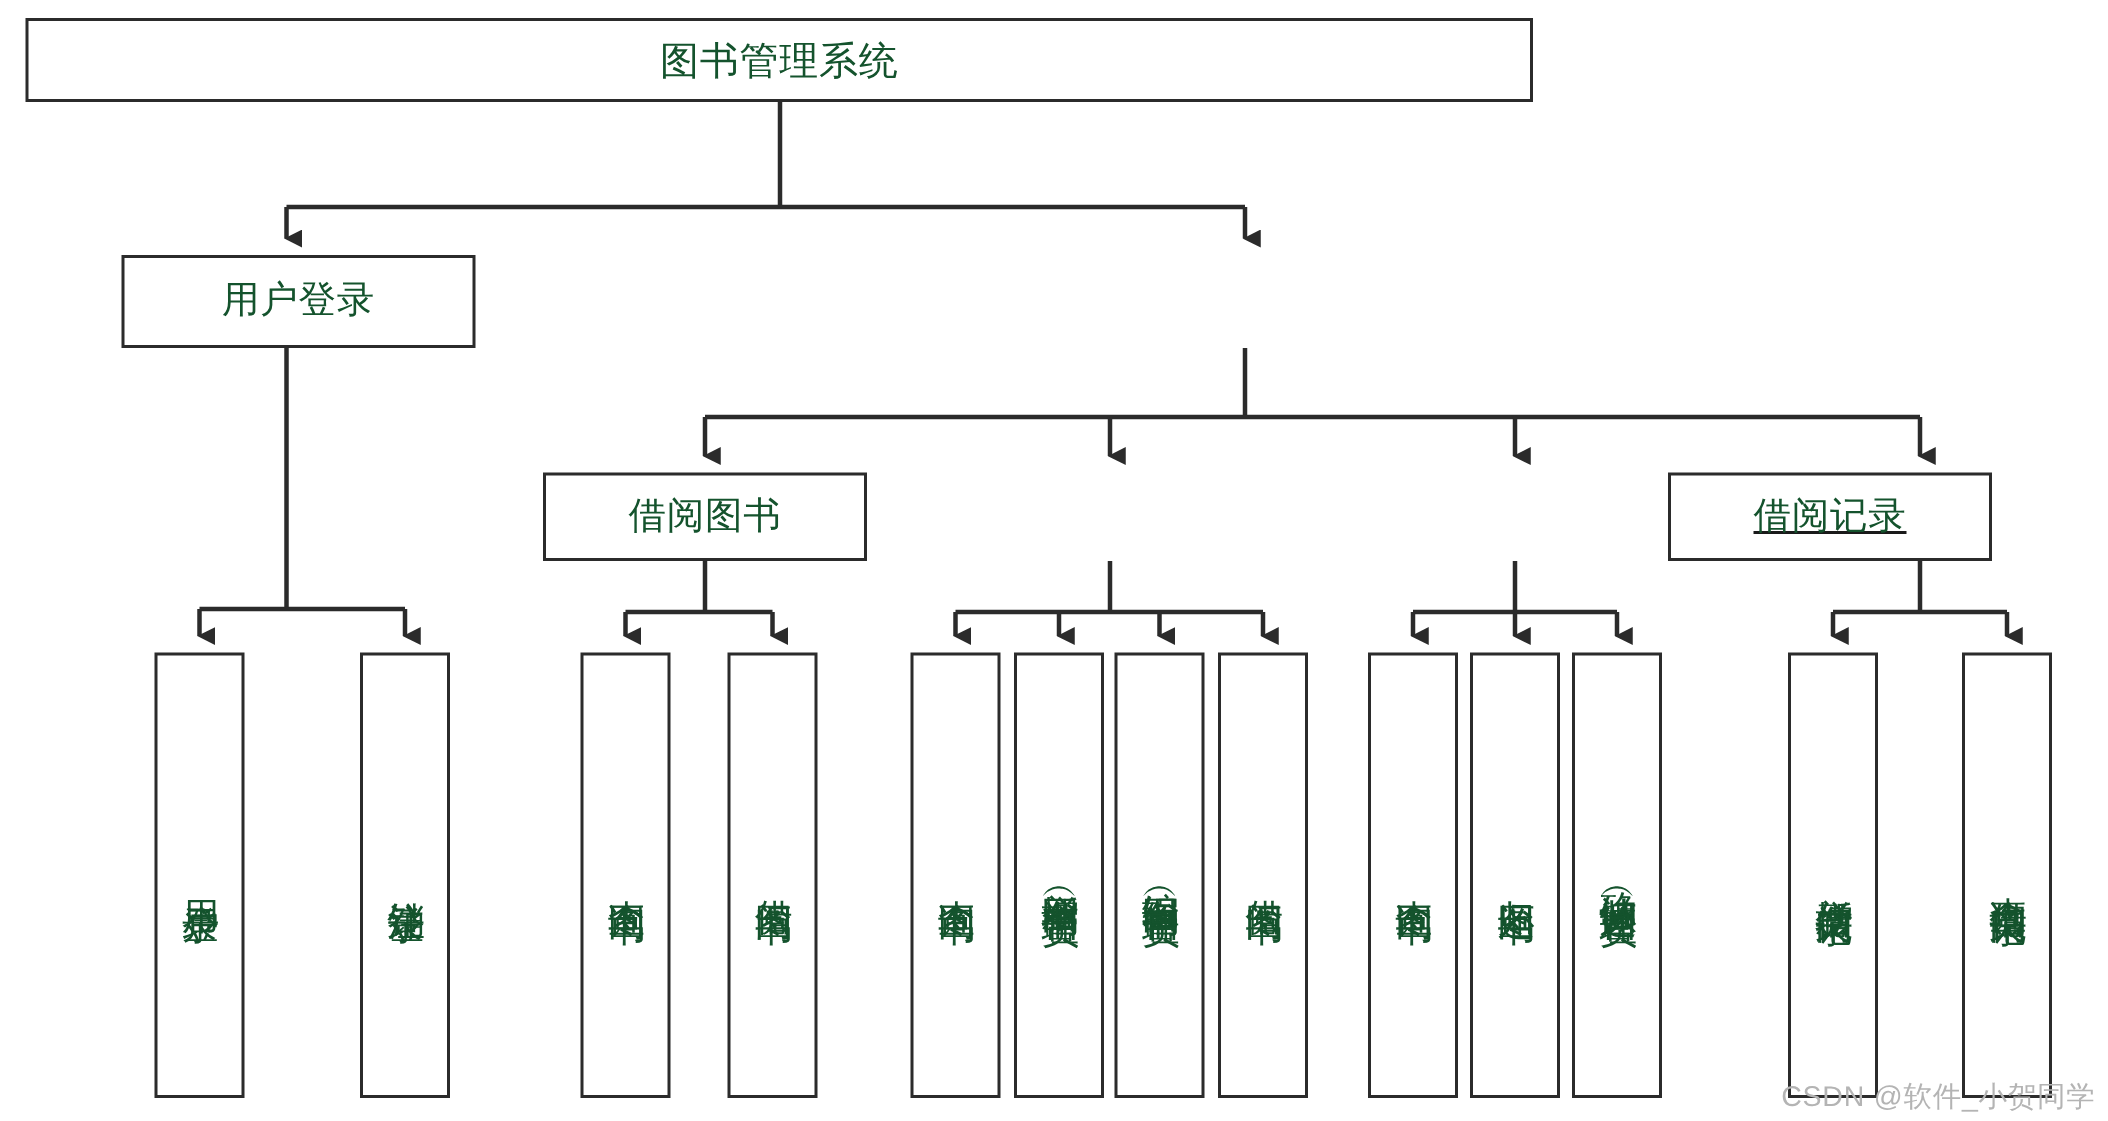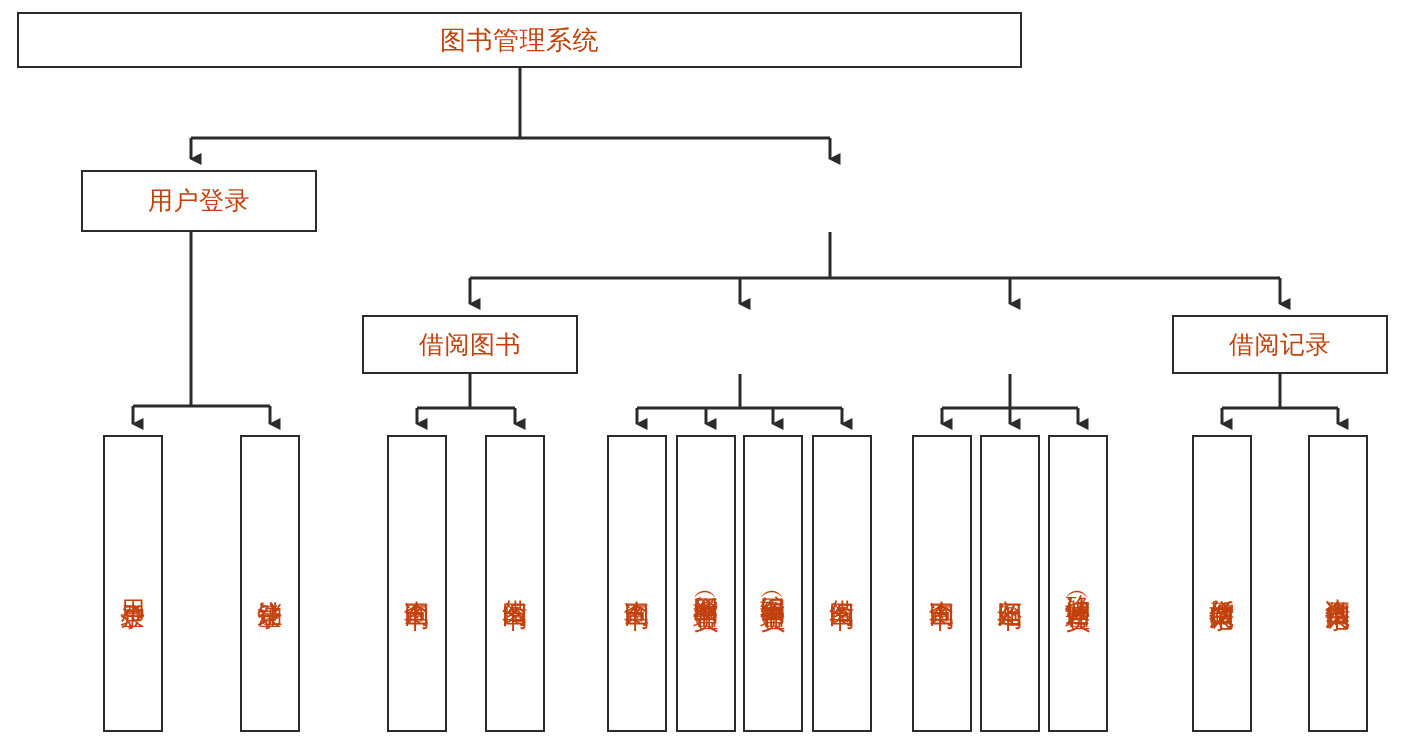--- a/index.html
+++ b/index.html
@@ -33,21 +33,21 @@
     background: #ffffff;
     border: 2.5px solid #2b2b2b;
     display: flex;
     align-items: center;
     justify-content: center;
     z-index: 3;
   }
   .node .label {
     display: block;
     line-height: 1.18;
-    color: #c2410c;
+    color: #14532d;
     white-space: nowrap;
   }
   
   .node.horiz .label {
     font-size: 25px;
     letter-spacing: 0.5px;
   }
   .node.root .label {
     font-size: 26px;
   }
@@ -137,21 +137,21 @@
     <span class="label">图书管理系统</span>
   </div>
 
   <div class="node horiz" style="left:81px; top:170px; width:236px; height:62px;">
     <span class="label">用户登录</span>
   </div>
 
   <div class="node horiz" style="left:362px; top:315px; width:216px; height:59px;">
     <span class="label">借阅图书</span>
   </div>
-  <div class="node horiz" style="left:1172px; top:315px; width:216px; height:59px;">
+  <div class="node horiz" style="left:1112px; top:315px; width:216px; height:59px;text-decoration:underline;">
     <span class="label">借阅记录</span>
   </div>
 
   <div class="node vert" style="left:103px; top:435px; width:60px; height:297px;">
     <span class="label">用户登录</span>
   </div>
   <div class="node vert" style="left:240px; top:435px; width:60px; height:297px;">
     <span class="label">注销登录</span>
   </div>
 
@@ -185,14 +185,15 @@
     <span class="label">确认归还（管理员）</span>
   </div>
 
   <div class="node vert" style="left:1192px; top:435px; width:60px; height:297px;">
     <span class="label">新增借阅记录</span>
   </div>
   <div class="node vert" style="left:1308px; top:435px; width:60px; height:297px;">
     <span class="label">查询借阅记录</span>
   </div>
 
+  <div class="watermark">CSDN @软件_小贺同学</div>
 
 </div>
 
 </body></html>

